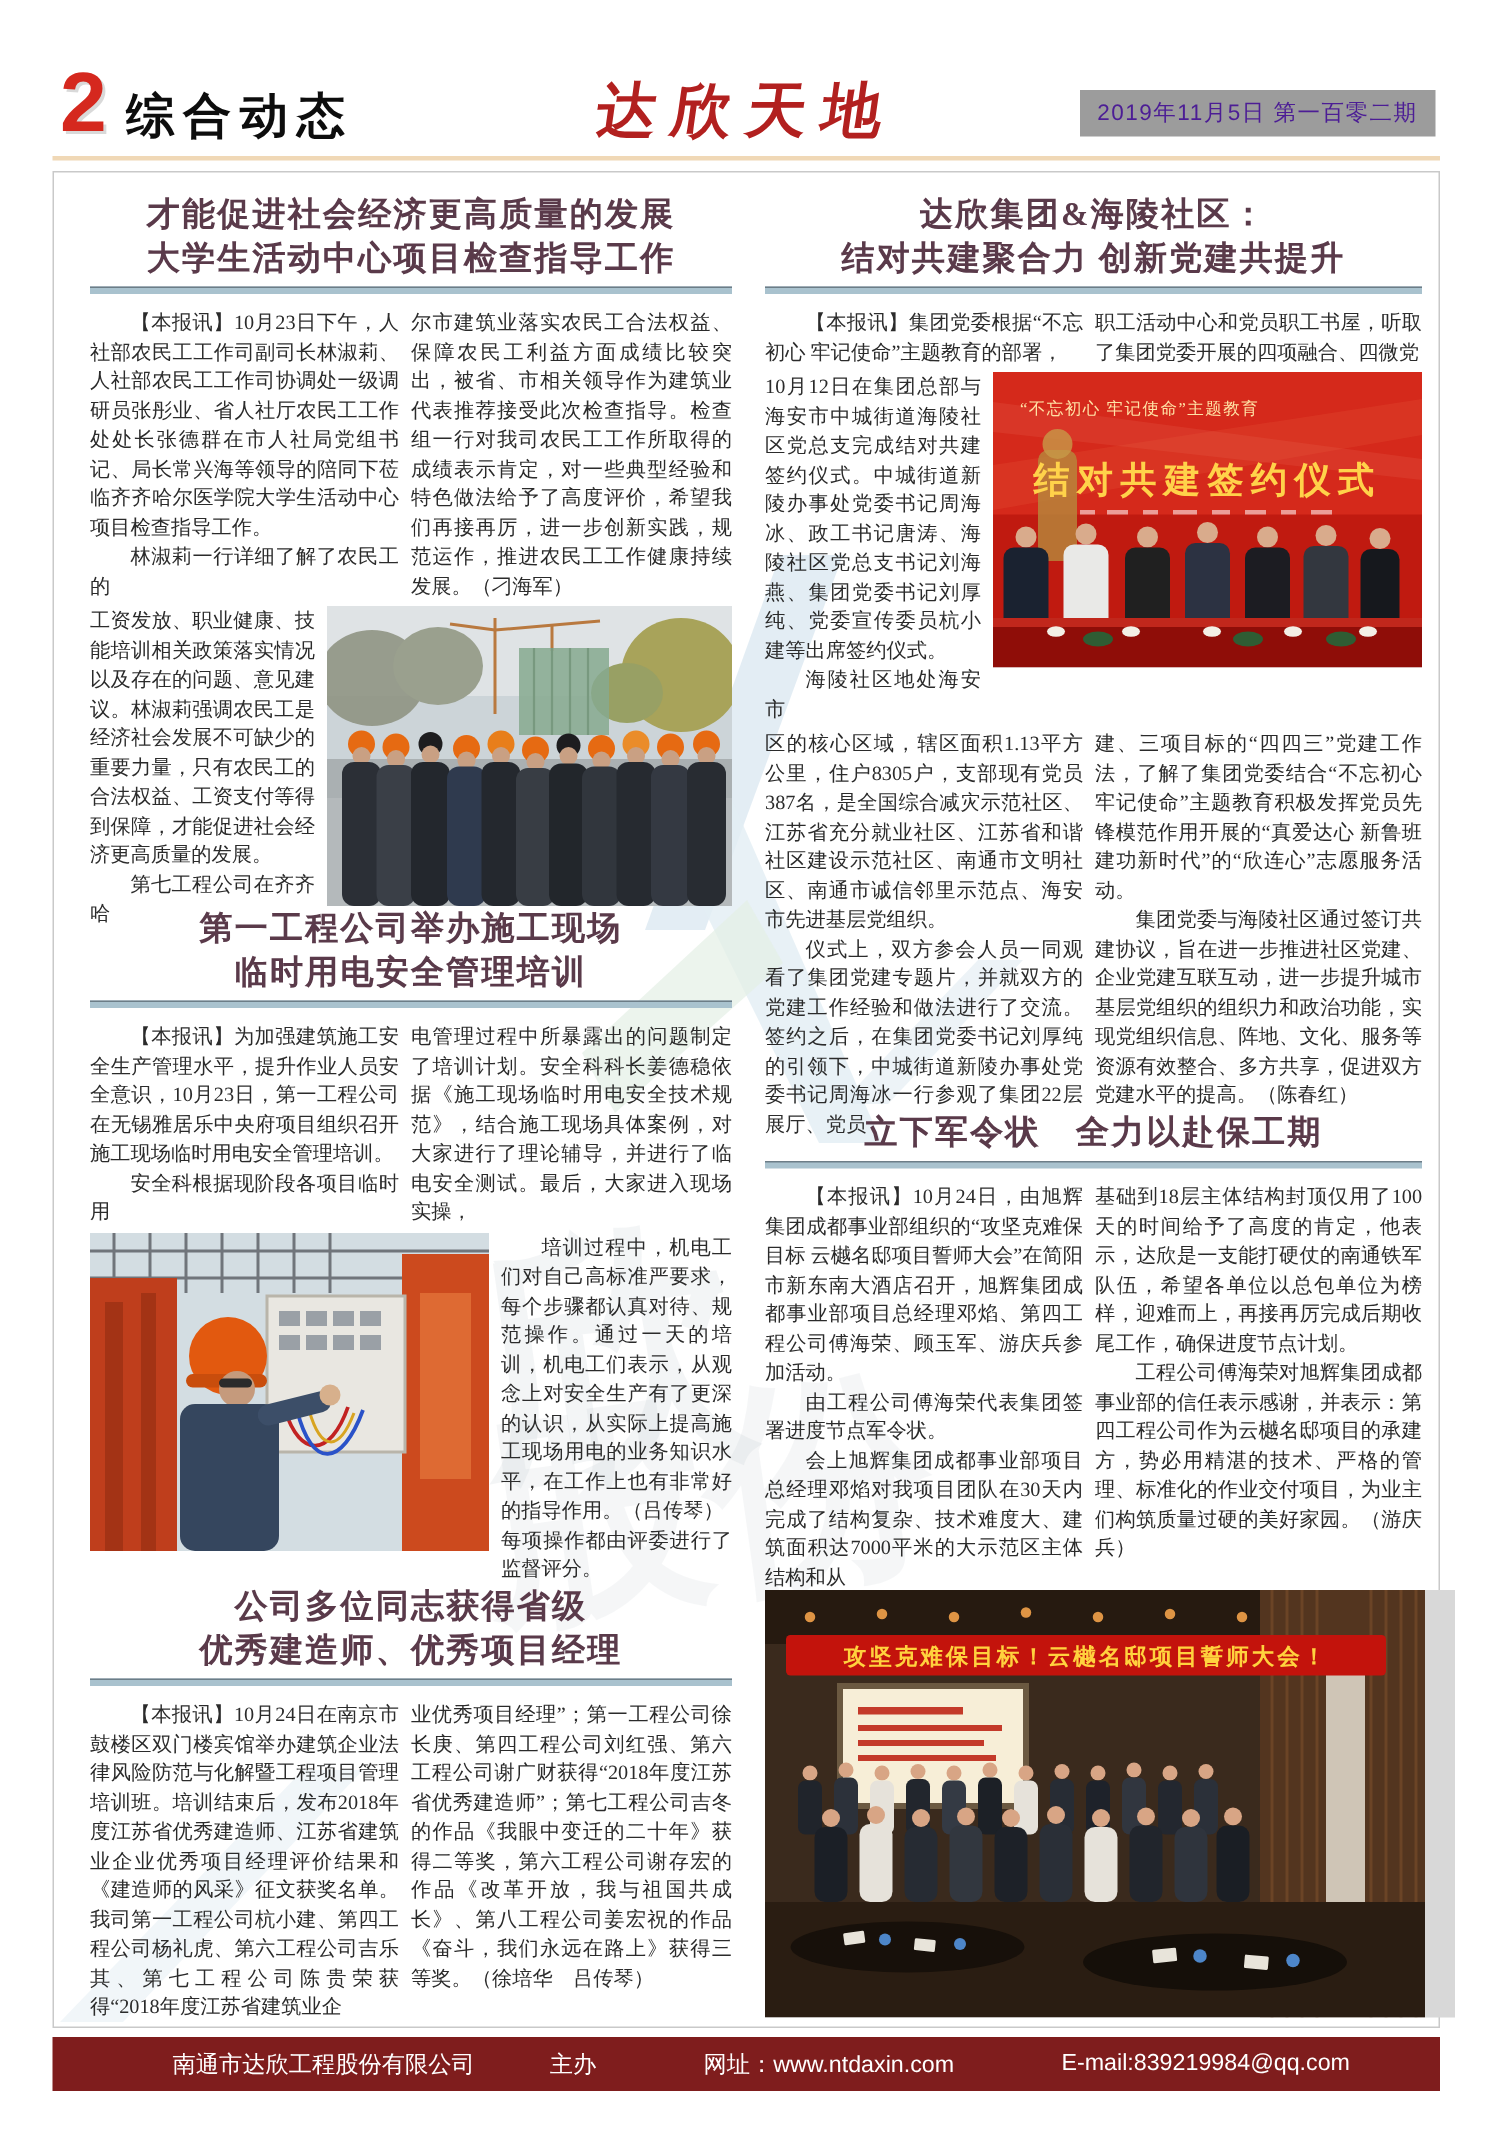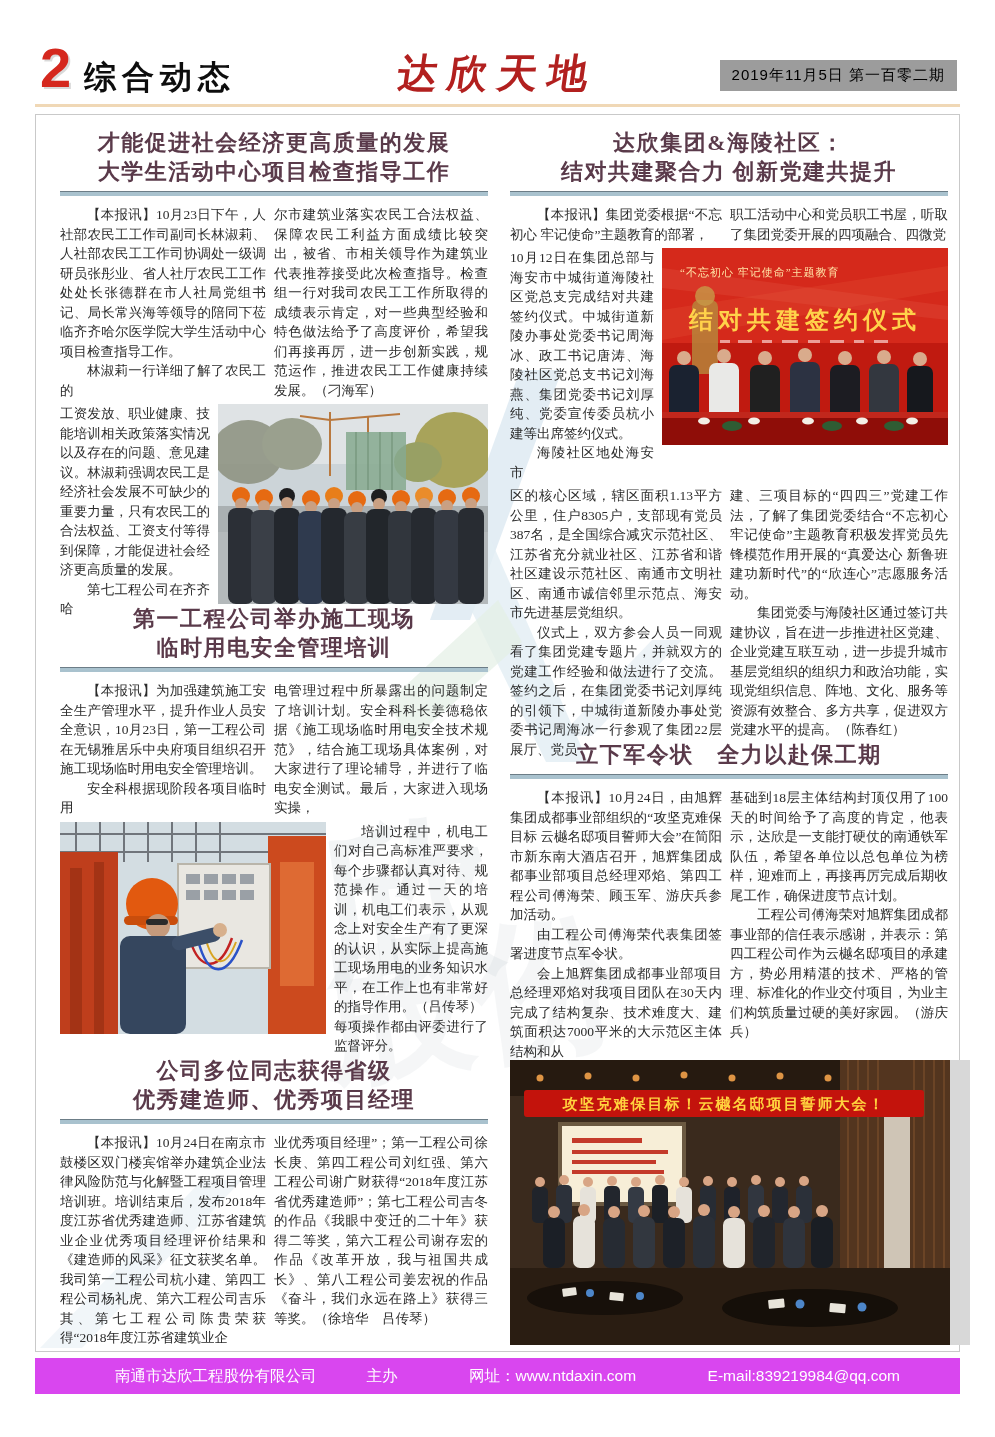--- a/index.html
+++ b/index.html
@@ -6,21 +6,21 @@
   .page{position:relative;width:995px;height:1437px;background:#ffffff;overflow:hidden;
         font-family:"Liberation Serif","DejaVu Serif",serif;}
   
   .hdr-num{position:absolute;left:40px;top:40px;font-size:56px;font-weight:900;
            font-family:"Liberation Sans","DejaVu Sans",sans-serif;color:#d5281e;line-height:1;
            text-shadow:2px 2px 0 rgba(0,0,0,.15);}
   .hdr-section{position:absolute;left:84px;top:56px;font-size:32px;font-weight:700;color:#0d0d0d;
            letter-spacing:6px;}
   .hdr-brand{position:absolute;left:50%;top:46px;transform:translateX(-50%) skewX(-8deg);
            font-size:40px;font-weight:800;color:#b2201f;letter-spacing:10px;}
-  .hdr-date{position:absolute;right:38px;top:60px;background:#9c9c9c;color:#000000;
+  .hdr-date{position:absolute;right:38px;top:60px;background:#9c9c9c;color:#4c1d95;
            font-family:"Liberation Sans","DejaVu Sans",sans-serif;font-size:15px;
            padding:6px 12px;letter-spacing:1px;}
   .hdr-line{position:absolute;left:35px;right:35px;top:104px;height:3px;background:#f0d8b6;}
   .frame{position:absolute;left:35px;top:114px;width:923px;height:1236px;border:1px solid #c9c9c9;}
   
   .watermark{position:absolute;left:0;top:0;z-index:0;pointer-events:none;}
   
   .art{position:absolute;z-index:1;}
   .a1{left:60px;top:128px;width:428px;}
   .a2{left:510px;top:128px;width:438px;}
@@ -34,21 +34,21 @@
   .row{display:flex;column-gap:8px;margin-bottom:4px;align-items:flex-start;}
   .col{font-size:13.5px;line-height:19.5px;color:#2b2b2b;text-align:justify;}
   .para{margin:0;text-align:justify;}
   .ind{text-indent:2em;}
   figure{margin:0;}
   .photo{overflow:hidden;background:#d8d8d8;flex:none;}
   .photo svg{display:block;}
   
   .photo4{position:absolute;left:510px;top:1060px;width:460px;height:285px;z-index:1;}
   
-  .footer{position:absolute;left:35px;top:1358px;width:925px;height:36px;background:#d946ef;
+  .footer{position:absolute;left:35px;top:1358px;width:925px;height:36px;background:#7f1d1d;
           color:#ffffff;font-family:"Liberation Sans","DejaVu Sans",sans-serif;font-size:15.5px;
           display:flex;align-items:center;padding:0 60px 0 80px;box-sizing:border-box;z-index:2;}
   .footer .f-pub{margin-right:26px;}
   .footer .f-role{margin-right:auto;margin-left:24px;}
   .footer .f-web{margin-right:auto;}
 </style>
 </head>
 <body>
 
 <div class="page">

